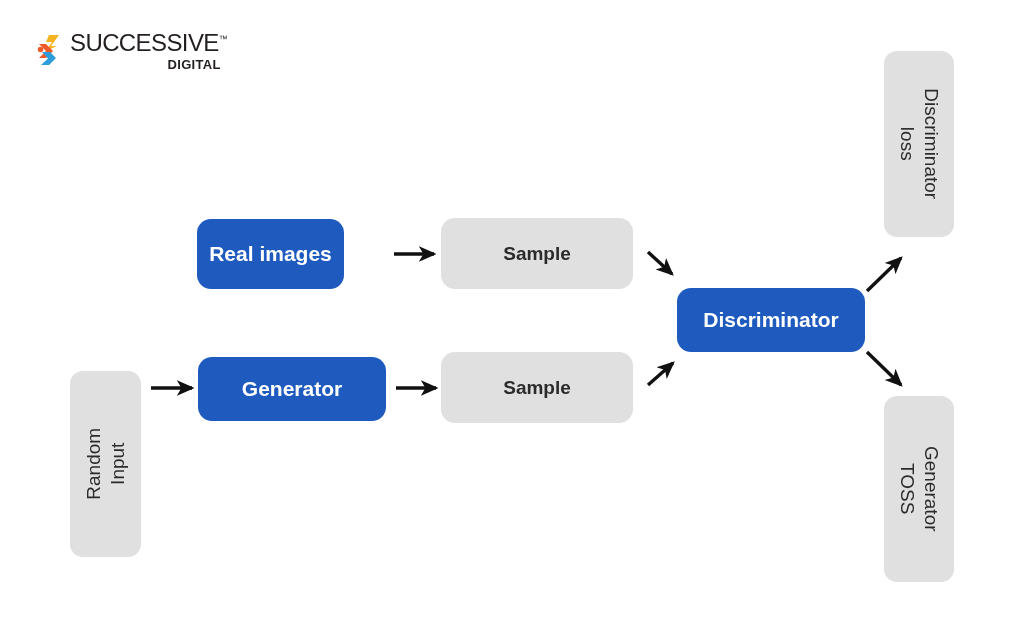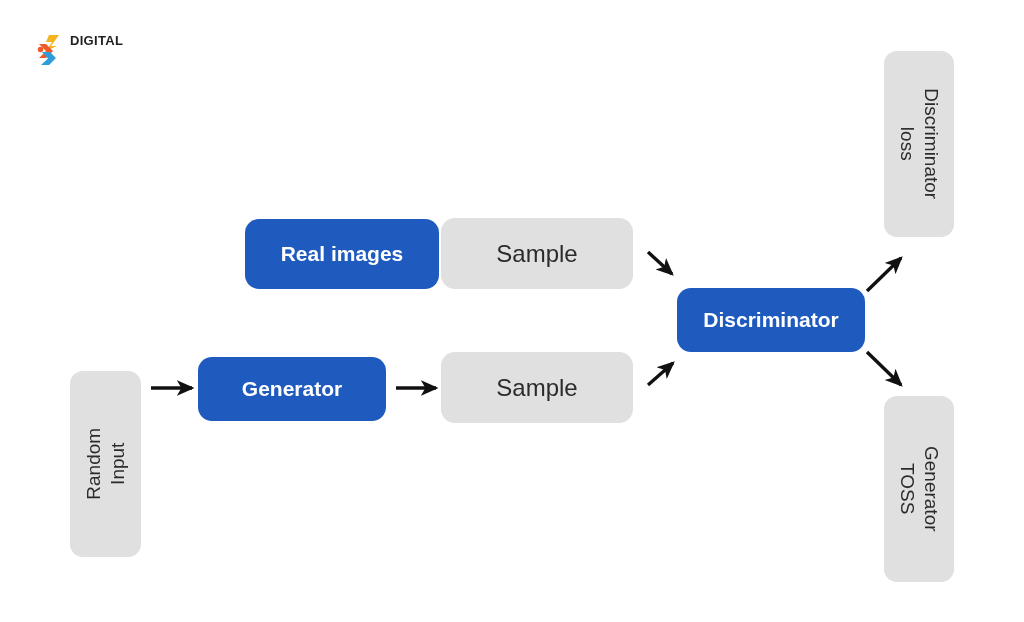--- a/index.html
+++ b/index.html
@@ -86,22 +86,22 @@
     color: #2b2b2b;
   }
   .node-label {
     font-family: "Liberation Sans", sans-serif;
     font-size: 21px;
     font-weight: 700;
     line-height: 1.15;
     white-space: nowrap;
   }
   .node.gray .node-label {
-    font-weight: 400;
-    font-size: 24px;
+    font-weight: 700;
+    font-size: 19px;
   }
 
   
   .node.vertical {
     border-radius: 13px;
   }
   .vlabel {
     font-family: "Liberation Sans", sans-serif;
     font-size: 19px;
     font-weight: 400;
@@ -129,20 +129,21 @@
 <div id="canvas">
 
   <div id="logo">
     <svg id="logo-mark" viewBox="0 0 60 64">
       <path d="M26 2 L46 2 L30 24 L42 24 L20 34 L32 16 L20 16 Z" fill="#f5b320"></path>
       <path d="M6 20 L20 20 L34 34 L20 48 L6 48 L20 34 Z" fill="#f05a28"></path>
       <path d="M12 36 L28 36 L40 48 L26 62 L10 62 L24 49 Z" fill="#2d9cdb"></path>
       <circle cx="9" cy="31" r="5.5" fill="#f05a28"></circle>
     </svg>
     <div id="logo-text">
+      <div class="logo-word"><span>SUCCESSIVE</span><span class="logo-tm">™</span></div>
       <div class="logo-sub">DIGITAL</div>
     </div>
   </div>
 
   <svg id="arrows" viewBox="0 0 1024 622">
     <defs>
       <marker id="ah" viewBox="0 0 10 10" refX="8.6" refY="5" markerWidth="5.2" markerHeight="5.2" orient="auto-start-reverse">
         <path d="M 0 0.6 L 10 5 L 0 9.4 L 2.6 5 Z" fill="#111111"></path>
       </marker>
     </defs>
@@ -162,21 +163,21 @@
     <line x1="867" y1="352" x2="901" y2="385" stroke="#111111" stroke-width="3.4" marker-end="url(#ah)"></line>
   </svg>
 
   <div class="node gray vertical" style="left:70px; top:371px; width:71px; height:186px;">
     <div class="vlabel rot-ccw">
       <span>Random</span><br>
       <span>Input</span>
     </div>
   </div>
 
-  <div class="node blue" style="left:197px; top:219px; width:194px; height:70px;margin-left:48px;">
+  <div class="node blue" style="left:197px; top:219px; width:147px; height:70px;">
     <span class="node-label">Real images</span>
   </div>
 
   <div class="node gray" style="left:441px; top:218px; width:192px; height:71px;">
     <span class="node-label">Sample</span>
   </div>
 
   <div class="node blue" style="left:198px; top:357px; width:188px; height:64px;">
     <span class="node-label">Generator</span>
   </div>

